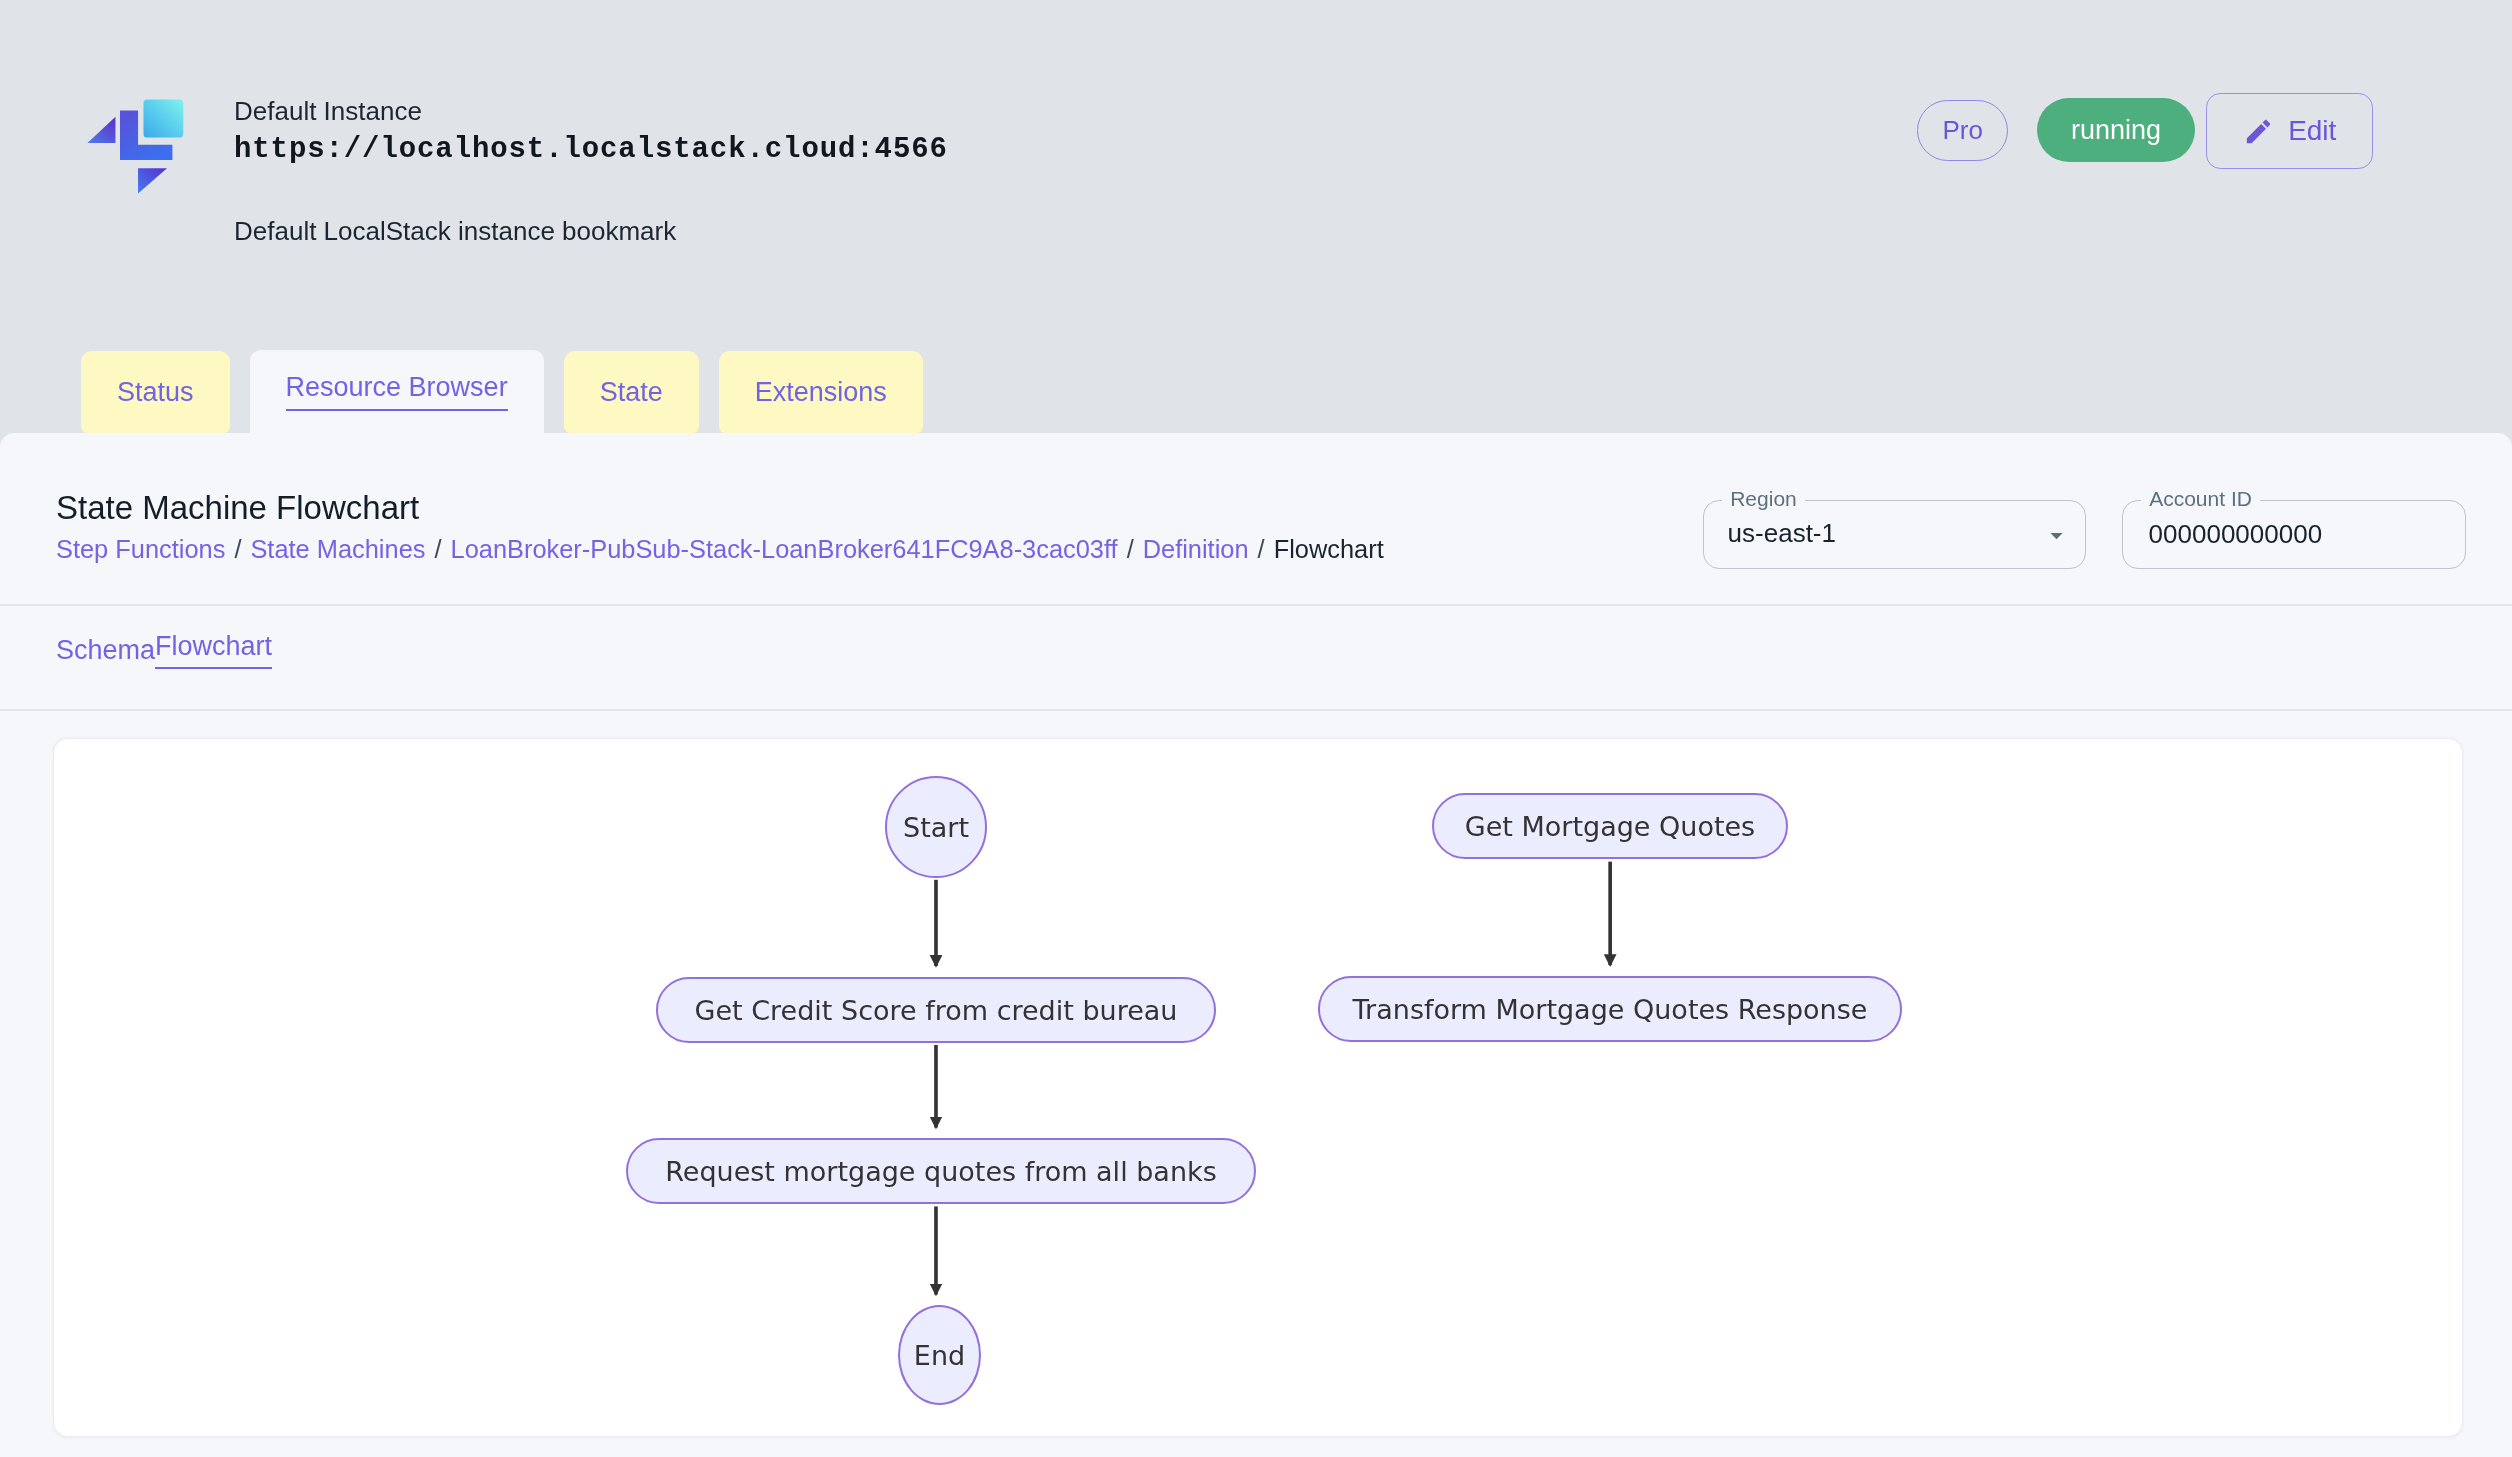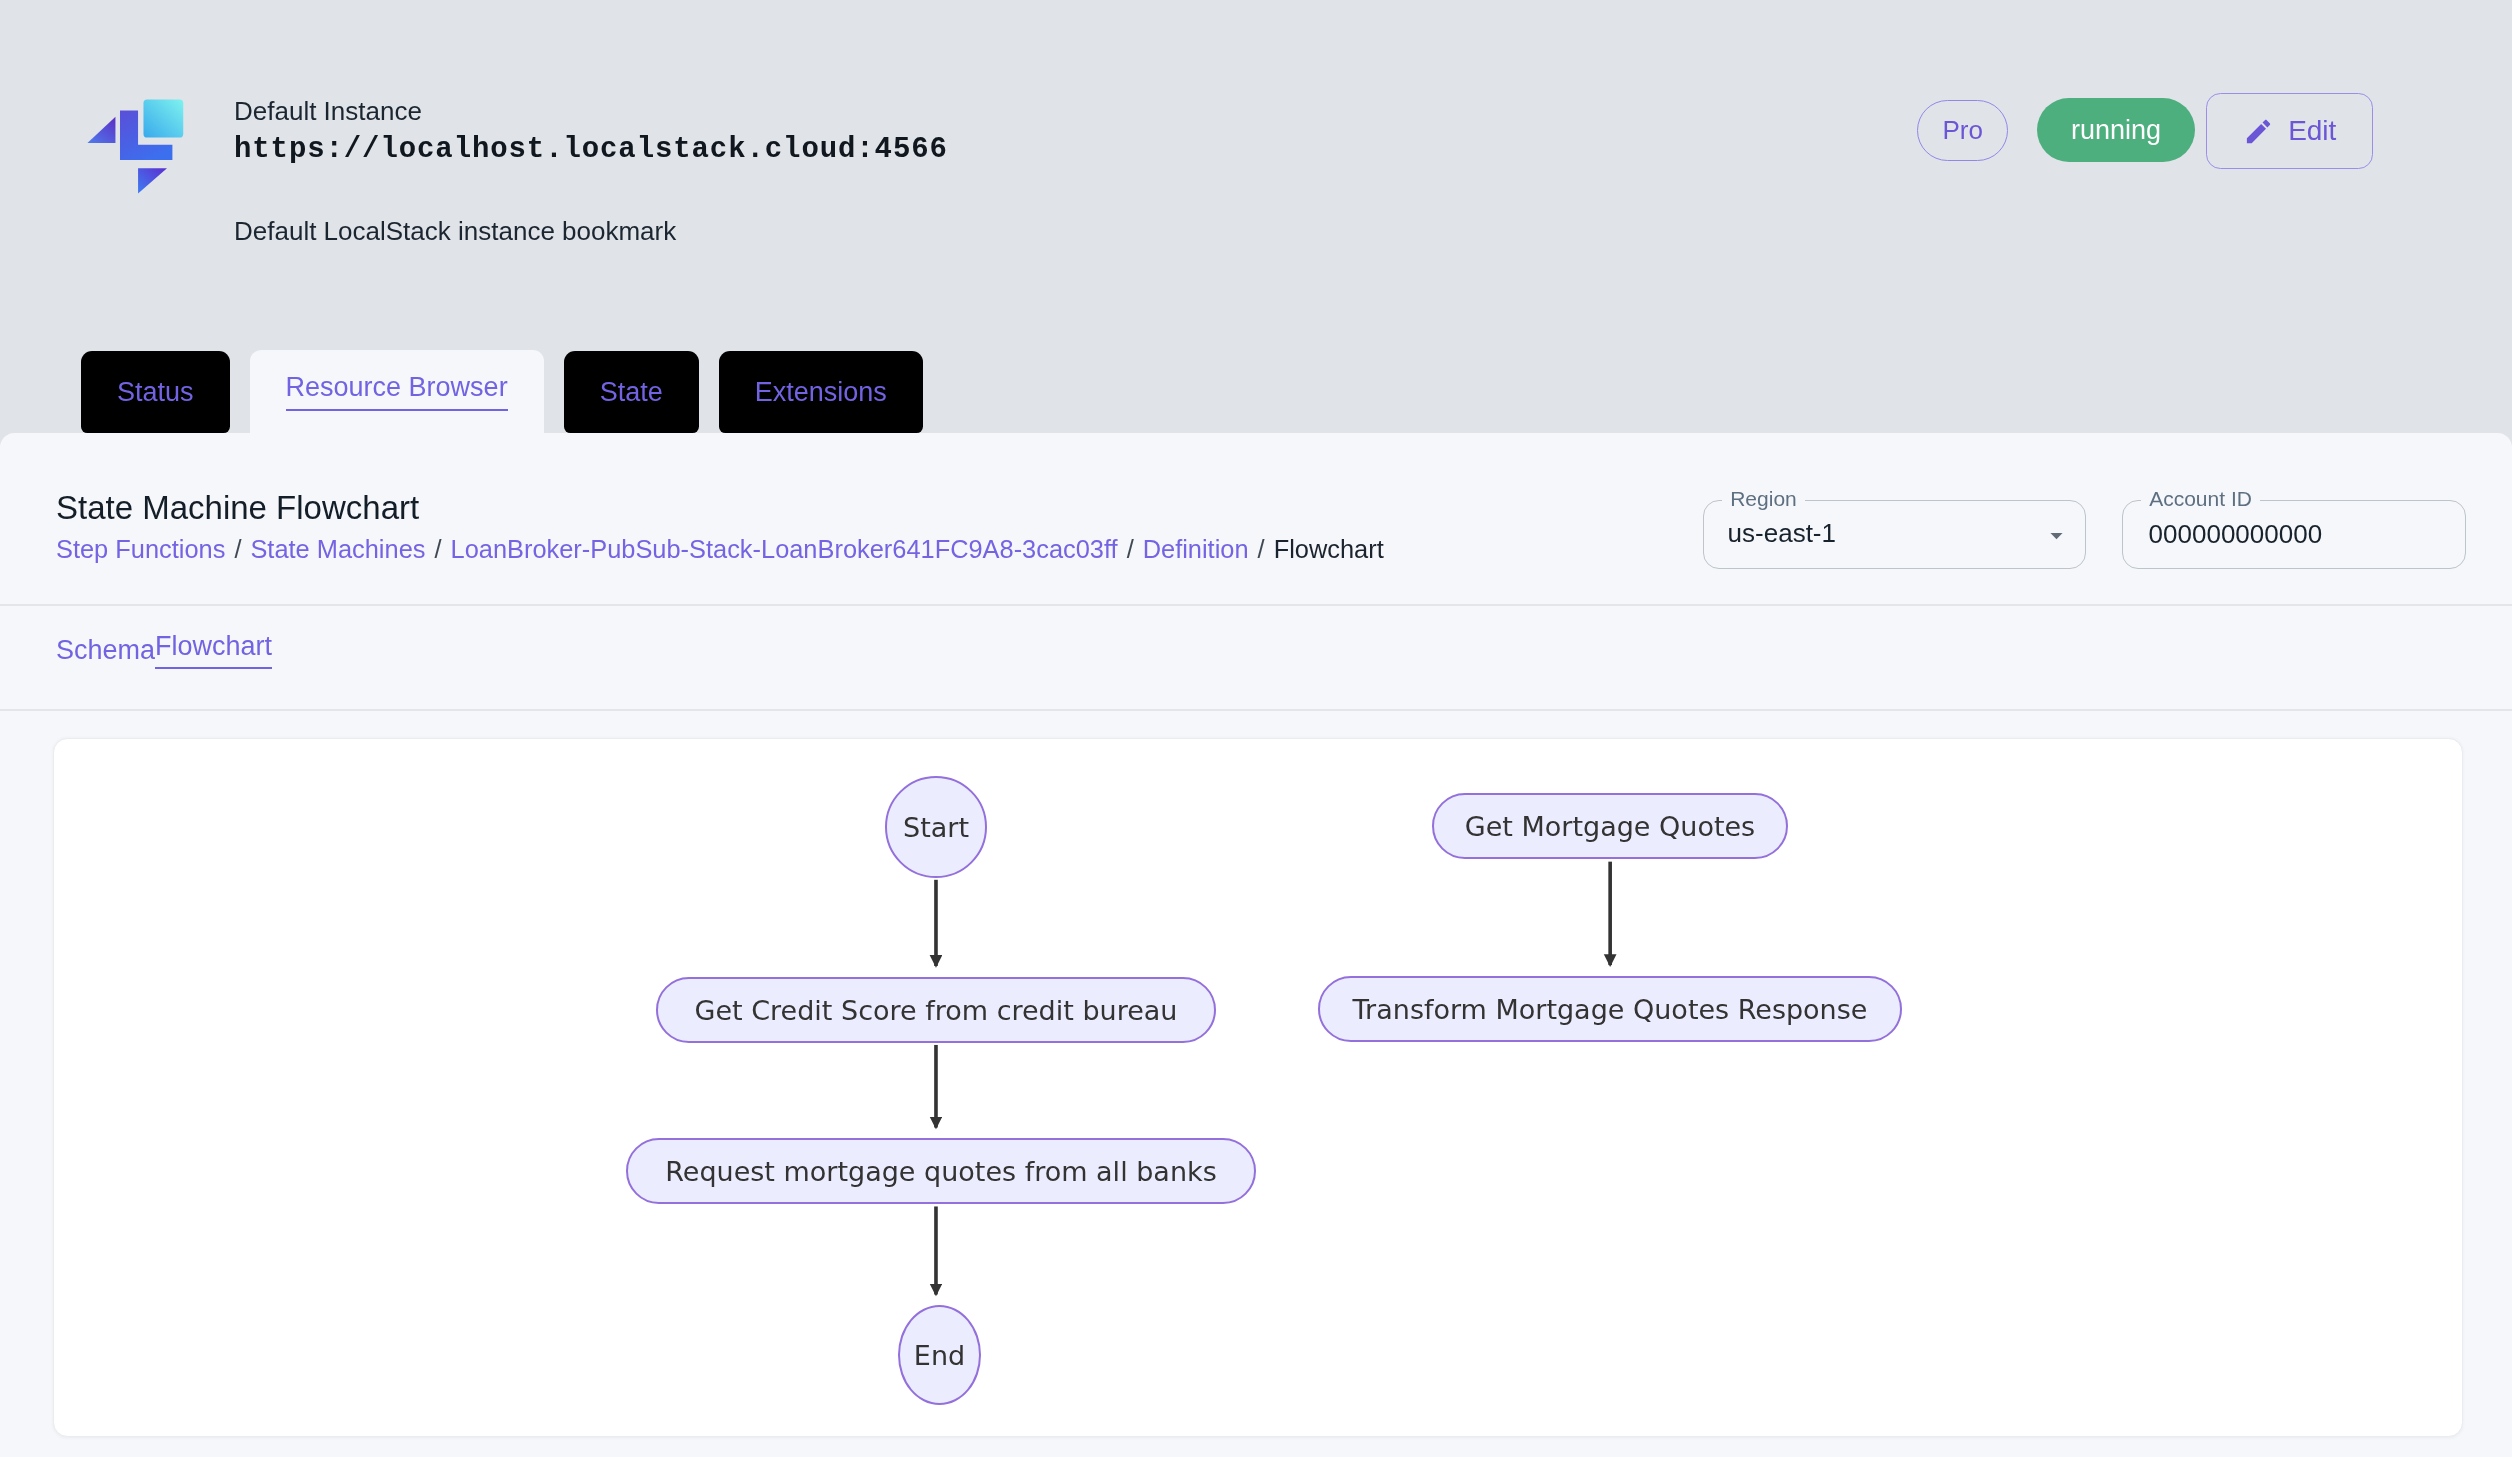--- a/index.html
+++ b/index.html
@@ -19,21 +19,21 @@
             border:1.8px solid #9486e9;border-radius:31px;color:#6b56d6;font-size:26px;text-align:center;}
   .run-chip{position:absolute;left:2037px;top:98px;height:64px;padding:0 34px;
             background:#4caf7d;border-radius:33px;color:#ffffff;font-size:27px;}
   .edit-btn{position:absolute;left:2206px;top:93px;height:76px;width:167px;
             border:1.8px solid #9c8deb;border-radius:14.5px;color:#6b56d6;font-size:28px;
             gap:14.5px;cursor:pointer;background:transparent;}
 
   
   .tabs{position:absolute;left:81px;bottom:0;display:flex;gap:20px;align-items:flex-end;}
   .tab{box-sizing:border-box;display:flex;align-items:center;justify-content:center;
-       height:82px;padding:0 36px;background:#000000;border-radius:11px 11px 6.4px 6.4px;
+       height:82px;padding:0 36px;background:#fef9c3;border-radius:11px 11px 6.4px 6.4px;
        font-size:27px;color:#7163e2;cursor:pointer;white-space:nowrap;}
   .tab.active{height:83px;background:#f5f7fa;border-radius:11px 11px 0 0;}
   .tab.active .tab-txt{border-bottom:2.7px solid #7163e2;padding-bottom:6.4px;}
 
   
   .panel{position:absolute;left:0;top:433px;width:2512px;height:1024px;
          background:#f5f7fa;border-radius:14.5px 14.5px 0 0;}
   .page-title{position:absolute;left:56px;top:56px;font-size:33px;color:#141e28;}
   .crumbs{position:absolute;left:56px;top:102px;display:flex;gap:9px;align-items:center;
           font-size:25.4px;white-space:nowrap;}

